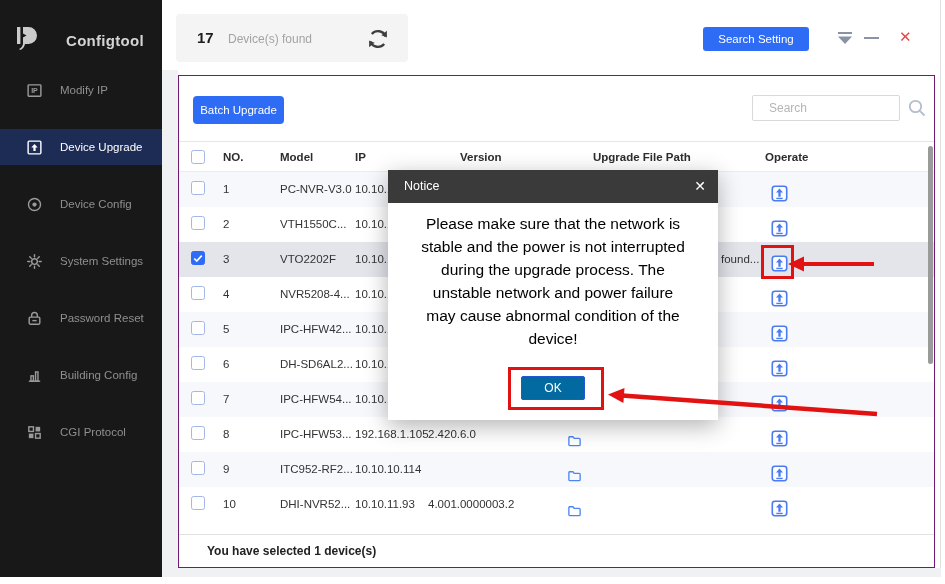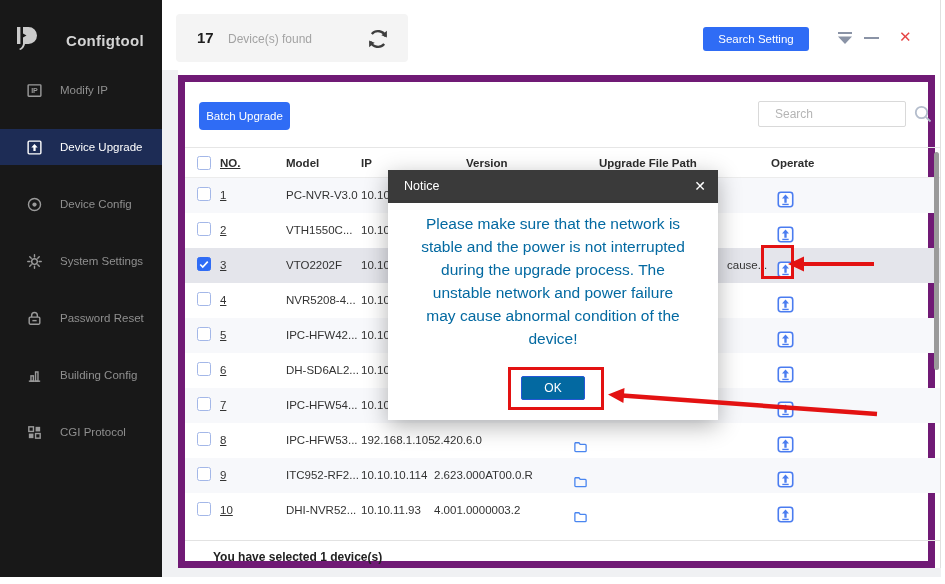--- a/index.html
+++ b/index.html
@@ -31,56 +31,56 @@
       border:none; border-radius:3px; color:#fff; font-size:11.5px; z-index:2; cursor:pointer; }
   #collapse-ctl { position:absolute; left:837px; top:31px; width:16px; height:13px; z-index:2; cursor:pointer; }
   #min-ctl { position:absolute; left:864px; top:37px; width:15px; height:2px; background:#8a93a6; z-index:2; cursor:pointer; }
   #close-ctl { position:absolute; left:899px; top:28px; font-size:15px; font-weight:bold; color:#e64545; z-index:2; cursor:pointer; }
 
   
   .gutter { position:absolute; background:#f0f1f3; z-index:1; }
 
   
   #panel { position:absolute; left:178px; top:75px; width:757px; height:493px; background:#fff;
-           border:7px solid #701a75; z-index:2; }
+           border:1px solid #701a75; z-index:2; }
   #batch-upgrade-btn { position:absolute; left:14px; top:20px; width:91px; height:28px; background:#2f6cf5;
       border:none; border-radius:4px; color:#fff; font-size:11.5px; cursor:pointer; }
   #search-box { position:absolute; left:573px; top:19px; width:148px; height:26px; border:1px solid #d9d9d9;
       border-radius:2px; font-size:12px; color:#444; padding:0 16px; outline:none; }
   #search-box::placeholder { color:#b5b5b5; }
   #search-mag { position:absolute; left:728px; top:22px; width:20px; height:20px; }
 
   
   #thead { position:absolute; left:0; top:65px; width:755px; height:31px; border-top:1px solid #e6e6e6;
            border-bottom:1px solid #ececec; font-size:11.5px; font-weight:bold; color:#2d2d2d; line-height:31px; }
   .trow { position:absolute; left:0; width:755px; height:35px; font-size:11.5px; color:#333; line-height:35px; }
   .trow.stripe { background:#f7f8fb; }
   .trow.sel { background:#e4e5eb; }
   .col { position:absolute; white-space:nowrap; }
   .c-cb { left:12px; top:9px; } #thead .c-cb { top:8px; }
-  .c-no { left:35px;text-decoration:underline; } .c-model { left:101px; } .c-ip { left:176px; } .c-ver { left:249px; }
+  .c-no { left:44px; } .c-model { left:101px; } .c-ip { left:176px; } .c-ver { left:249px; }
   .c-verh { left:281px; } .c-ufp { left:414px; } .c-oph { left:586px; }
   .c-file { left:388px; top:10px; } .c-frag { left:542px; color:#333; } .c-op { left:592px; top:9px; cursor:pointer; }
   .cb { display:block; width:14px; height:14px; border:1px solid #a3b7e8; border-radius:2.5px; background:#fff; cursor:pointer; }
   .cb.checked { background:#2f6cf5; border-color:#2f6cf5; }
   .cb svg { display:block; margin:2px auto 0; }
 
   #scroll-thumb { position:absolute; left:749px; top:70px; width:5px; height:218px; background:#9a9a9a; border-radius:3px; }
 
   #tfoot { position:absolute; left:0; top:458px; width:755px; height:33px; border-top:1px solid #e2e2e2;
            font-size:12px; font-weight:bold; color:#222; line-height:33px; padding-left:28px; }
 
   
   #dialog { position:absolute; left:388px; top:170px; width:330px; height:250px; background:#fff;
             box-shadow:0 6px 22px rgba(0,0,0,.3); z-index:40; }
   #dialog-titlebar { position:absolute; left:0; top:0; width:330px; height:33px; background:#3a3a3a; }
   #dialog-title { position:absolute; left:16px; top:0; line-height:33px; color:#fff; font-size:12.5px; }
   #dialog-close { position:absolute; right:12px; top:0; line-height:33px; color:#fff; font-size:14px; cursor:pointer; }
   #dialog-body { position:absolute; left:0; top:42px; width:330px; text-align:center; }
-  .dlg-line { font-size:15.5px; color:#0369a1; line-height:23px; }
+  .dlg-line { font-size:15.5px; color:#000000; line-height:23px; }
   #ok-btn { position:absolute; left:133px; top:206px; width:64px; height:24px; background:#0369a1;
             border:1px solid #2457d6; border-radius:2px; color:#fff; font-size:12px; cursor:pointer; }
 
   
   .anno-rect { position:absolute; border:3px solid #e31212; z-index:70; pointer-events:none; }
   #anno-rect-operate { left:761px; top:245px; width:33px; height:34px; }
   #anno-rect-ok { left:508px; top:367px; width:96px; height:43px; }
   #anno-arrows { position:absolute; left:0; top:0; width:945px; height:584px; z-index:70; pointer-events:none; }
 </style>
 </head>
@@ -256,21 +256,21 @@
       <span class="col c-cb">
           <span class="cb checked">
             <svg width="10" height="9" viewBox="0 0 12 10">
               <polyline points="1.5,5 4.5,8 10.5,1.5" fill="none" stroke="#fff" stroke-width="2"></polyline>
             </svg>
           </span>
         </span>
       <span class="col c-no">3</span>
       <span class="col c-model">VTO2202F</span>
       <span class="col c-ip">10.10.1</span>
-      <span class="col c-frag">cause...</span>
+      <span class="col c-frag">found...</span>
       <span class="col c-op"><svg width="17" height="17" viewBox="0 0 16 16">
             <rect x="1.2" y="1.2" width="13.6" height="13.6" rx="2.5" fill="#fdfdff" stroke="#4a7cf0" stroke-width="1.5"></rect>
             <polygon points="8,3.4 11.3,7 9.1,7 9.1,11 6.9,11 6.9,7 4.7,7" fill="#4a7cf0"></polygon>
             <rect x="5" y="12" width="6" height="1.3" fill="#4a7cf0"></rect>
           </svg></span>
     </div>
 
     <div class="trow" style="top:201px">
       <span class="col c-cb">
           <span class="cb"></span>
@@ -345,21 +345,20 @@
           </svg></span>
     </div>
 
     <div class="trow stripe" style="top:376px">
       <span class="col c-cb">
           <span class="cb"></span>
         </span>
       <span class="col c-no">9</span>
       <span class="col c-model">ITC952-RF2...</span>
       <span class="col c-ip">10.10.10.114</span>
-      <span class="col c-ver">2.623.000AT00.0.R</span>
       <span class="col c-file"><svg width="15" height="15" viewBox="0 0 16 16" fill="none" stroke="#4a86f0" stroke-width="1.4">
             <path d="M2 4 h4.3 l1.4 1.8 h5.3 a1 1 0 0 1 1 1 v5.7 a1 1 0 0 1 -1 1 h-10 a1 1 0 0 1 -1 -1 v-7.5 a1 1 0 0 1 1 -1 z"></path>
           </svg></span>
       <span class="col c-op"><svg width="17" height="17" viewBox="0 0 16 16">
             <rect x="1.2" y="1.2" width="13.6" height="13.6" rx="2.5" fill="#fdfdff" stroke="#4a7cf0" stroke-width="1.5"></rect>
             <polygon points="8,3.4 11.3,7 9.1,7 9.1,11 6.9,11 6.9,7 4.7,7" fill="#4a7cf0"></polygon>
             <rect x="5" y="12" width="6" height="1.3" fill="#4a7cf0"></rect>
           </svg></span>
     </div>
 

